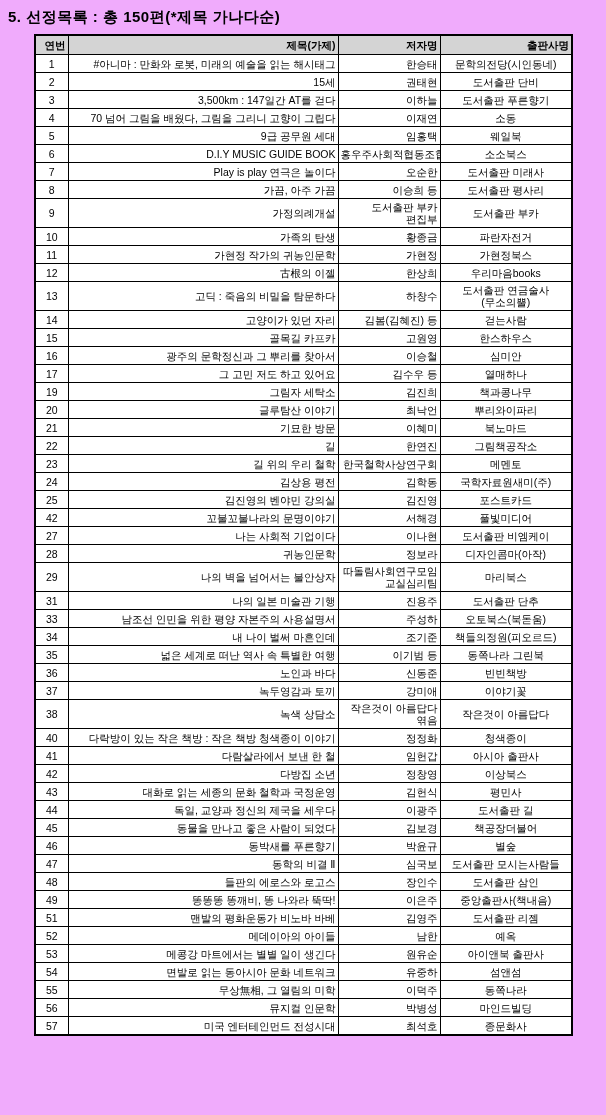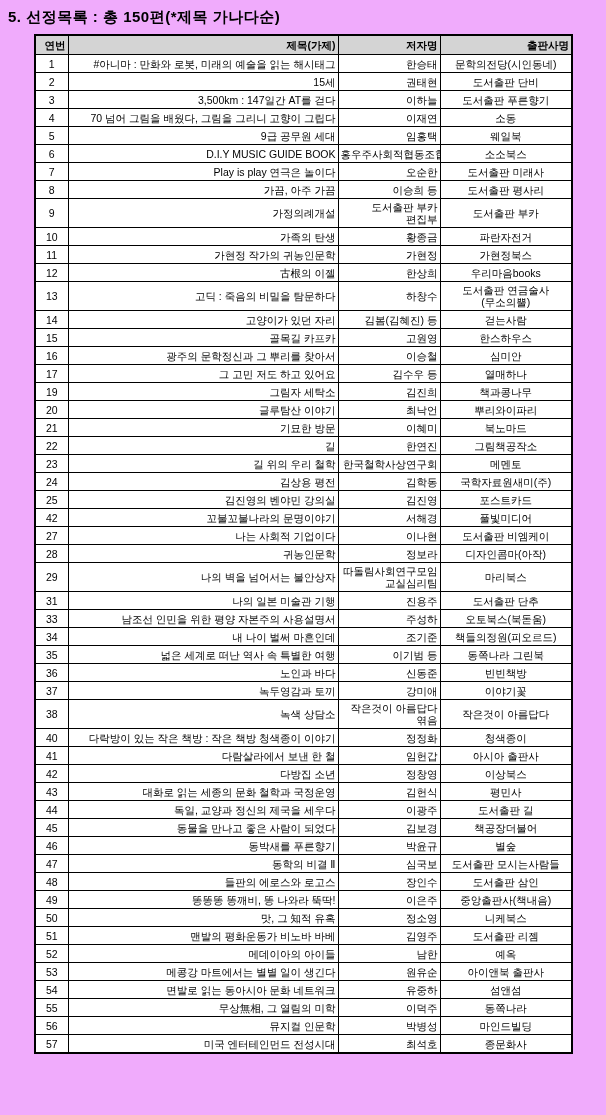--- a/index.html
+++ b/index.html
@@ -347,26 +347,20 @@
           <td class="col-author">장인수</td>
           <td class="col-publisher">도서출판 삼인</td>
         </tr>
         <tr>
           <td class="col-no">49</td>
           <td class="col-title">똥똥똥 똥깨비, 똥 나와라 뚝딱!</td>
           <td class="col-author">이은주</td>
           <td class="col-publisher">중앙출판사(책내음)</td>
         </tr>
         <tr>
-          <td class="col-no">50</td>
-          <td class="col-title">맛, 그 知적 유혹</td>
-          <td class="col-author">정소영</td>
-          <td class="col-publisher">니케북스</td>
-        </tr>
-        <tr>
           <td class="col-no">51</td>
           <td class="col-title">맨발의 평화운동가 비노바 바베</td>
           <td class="col-author">김영주</td>
           <td class="col-publisher">도서출판 리젬</td>
         </tr>
         <tr>
           <td class="col-no">52</td>
           <td class="col-title">메데이아의 아이들</td>
           <td class="col-author">남한</td>
           <td class="col-publisher">예옥</td>

